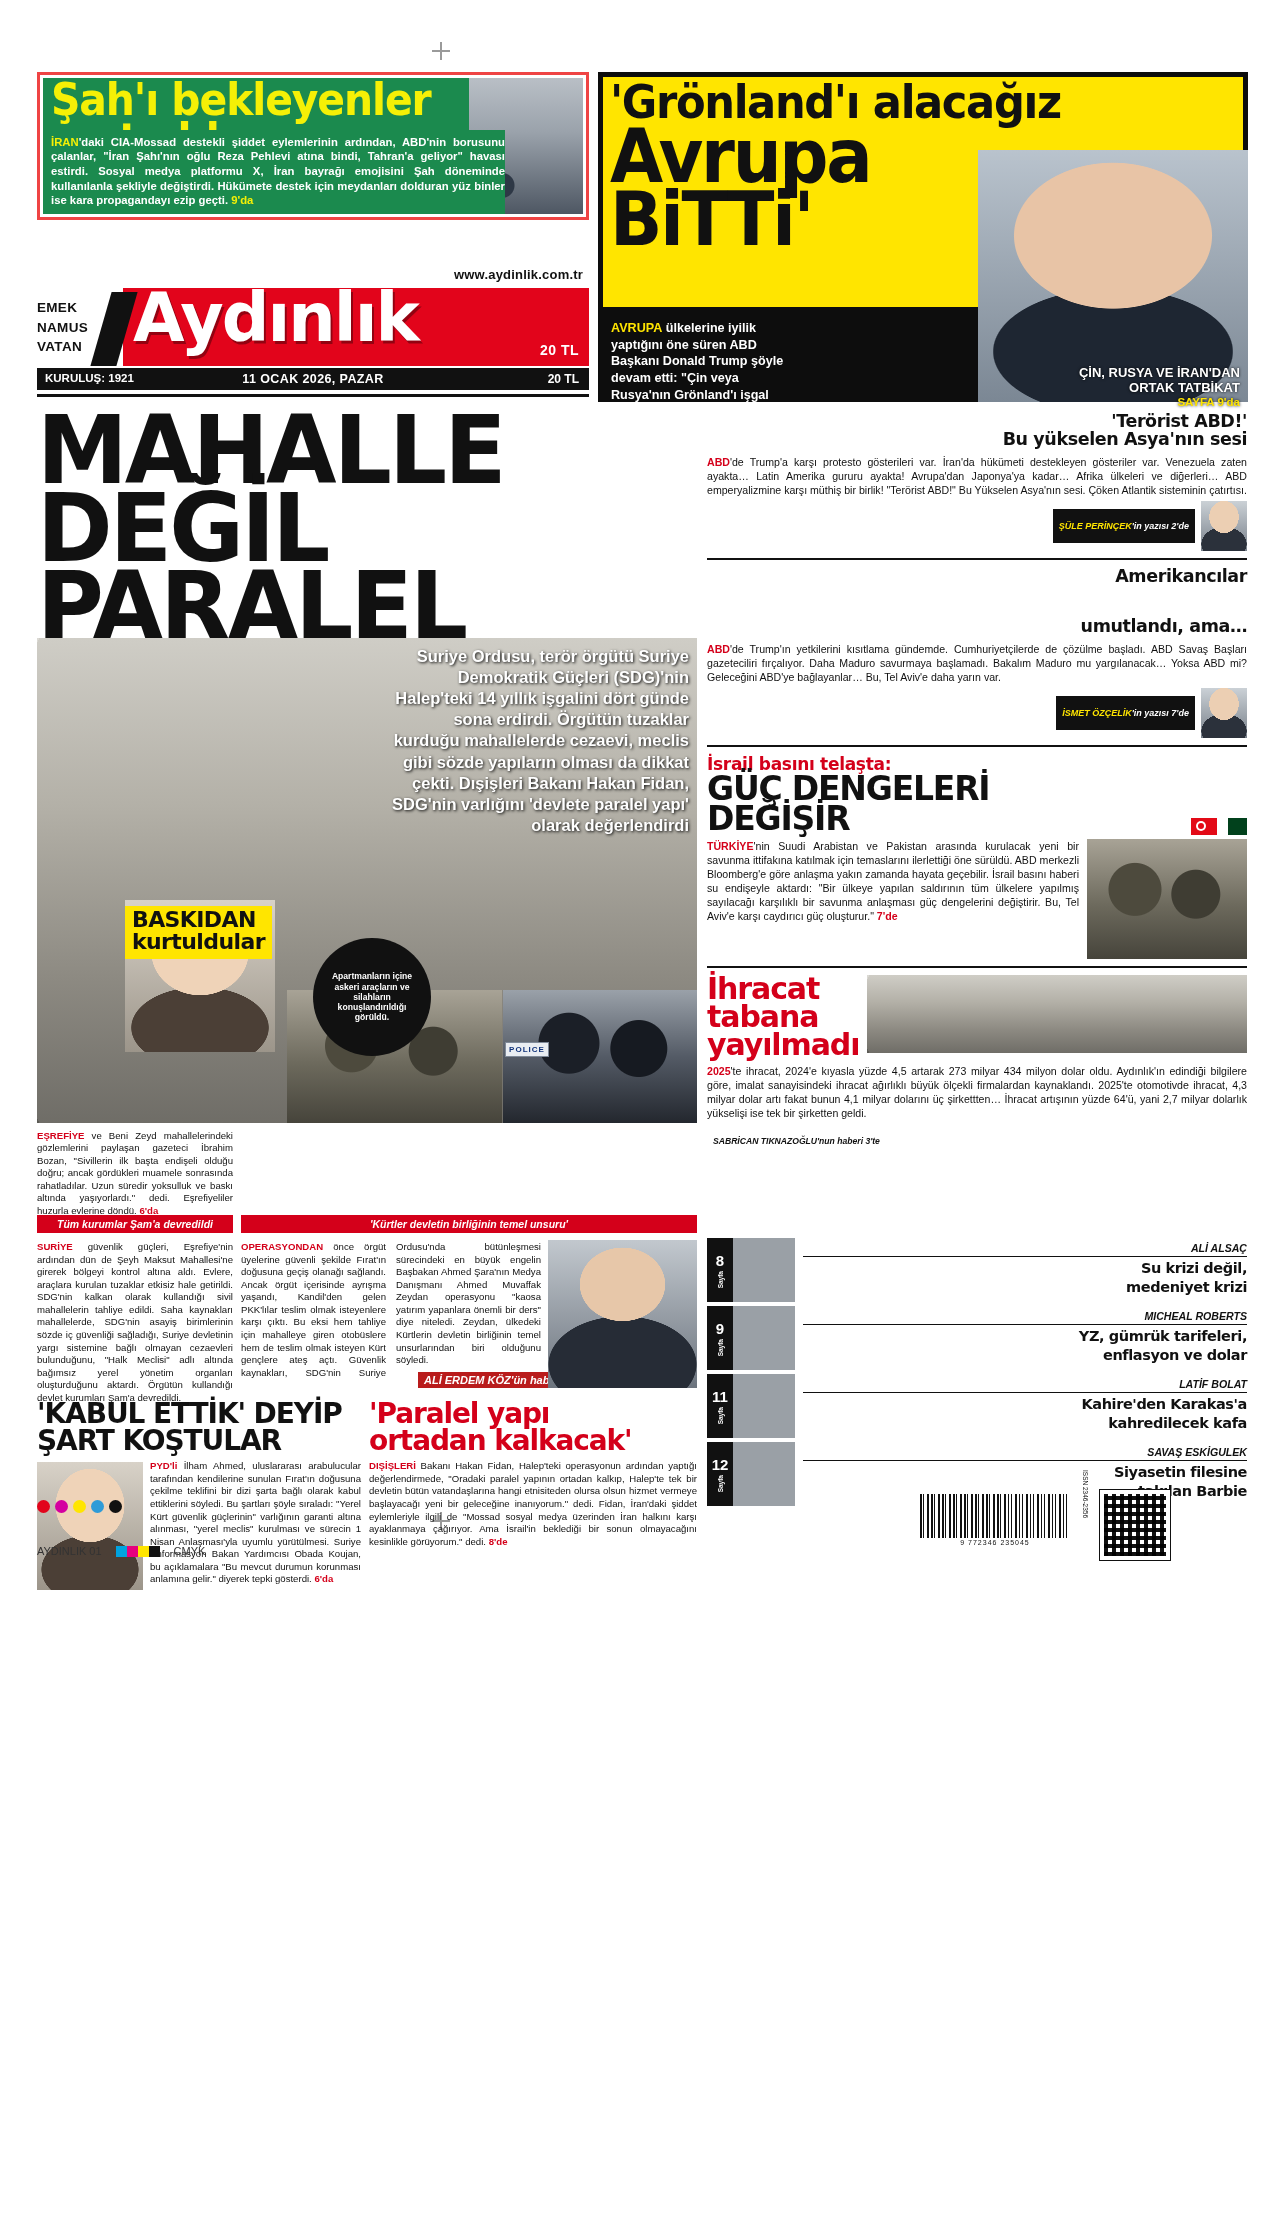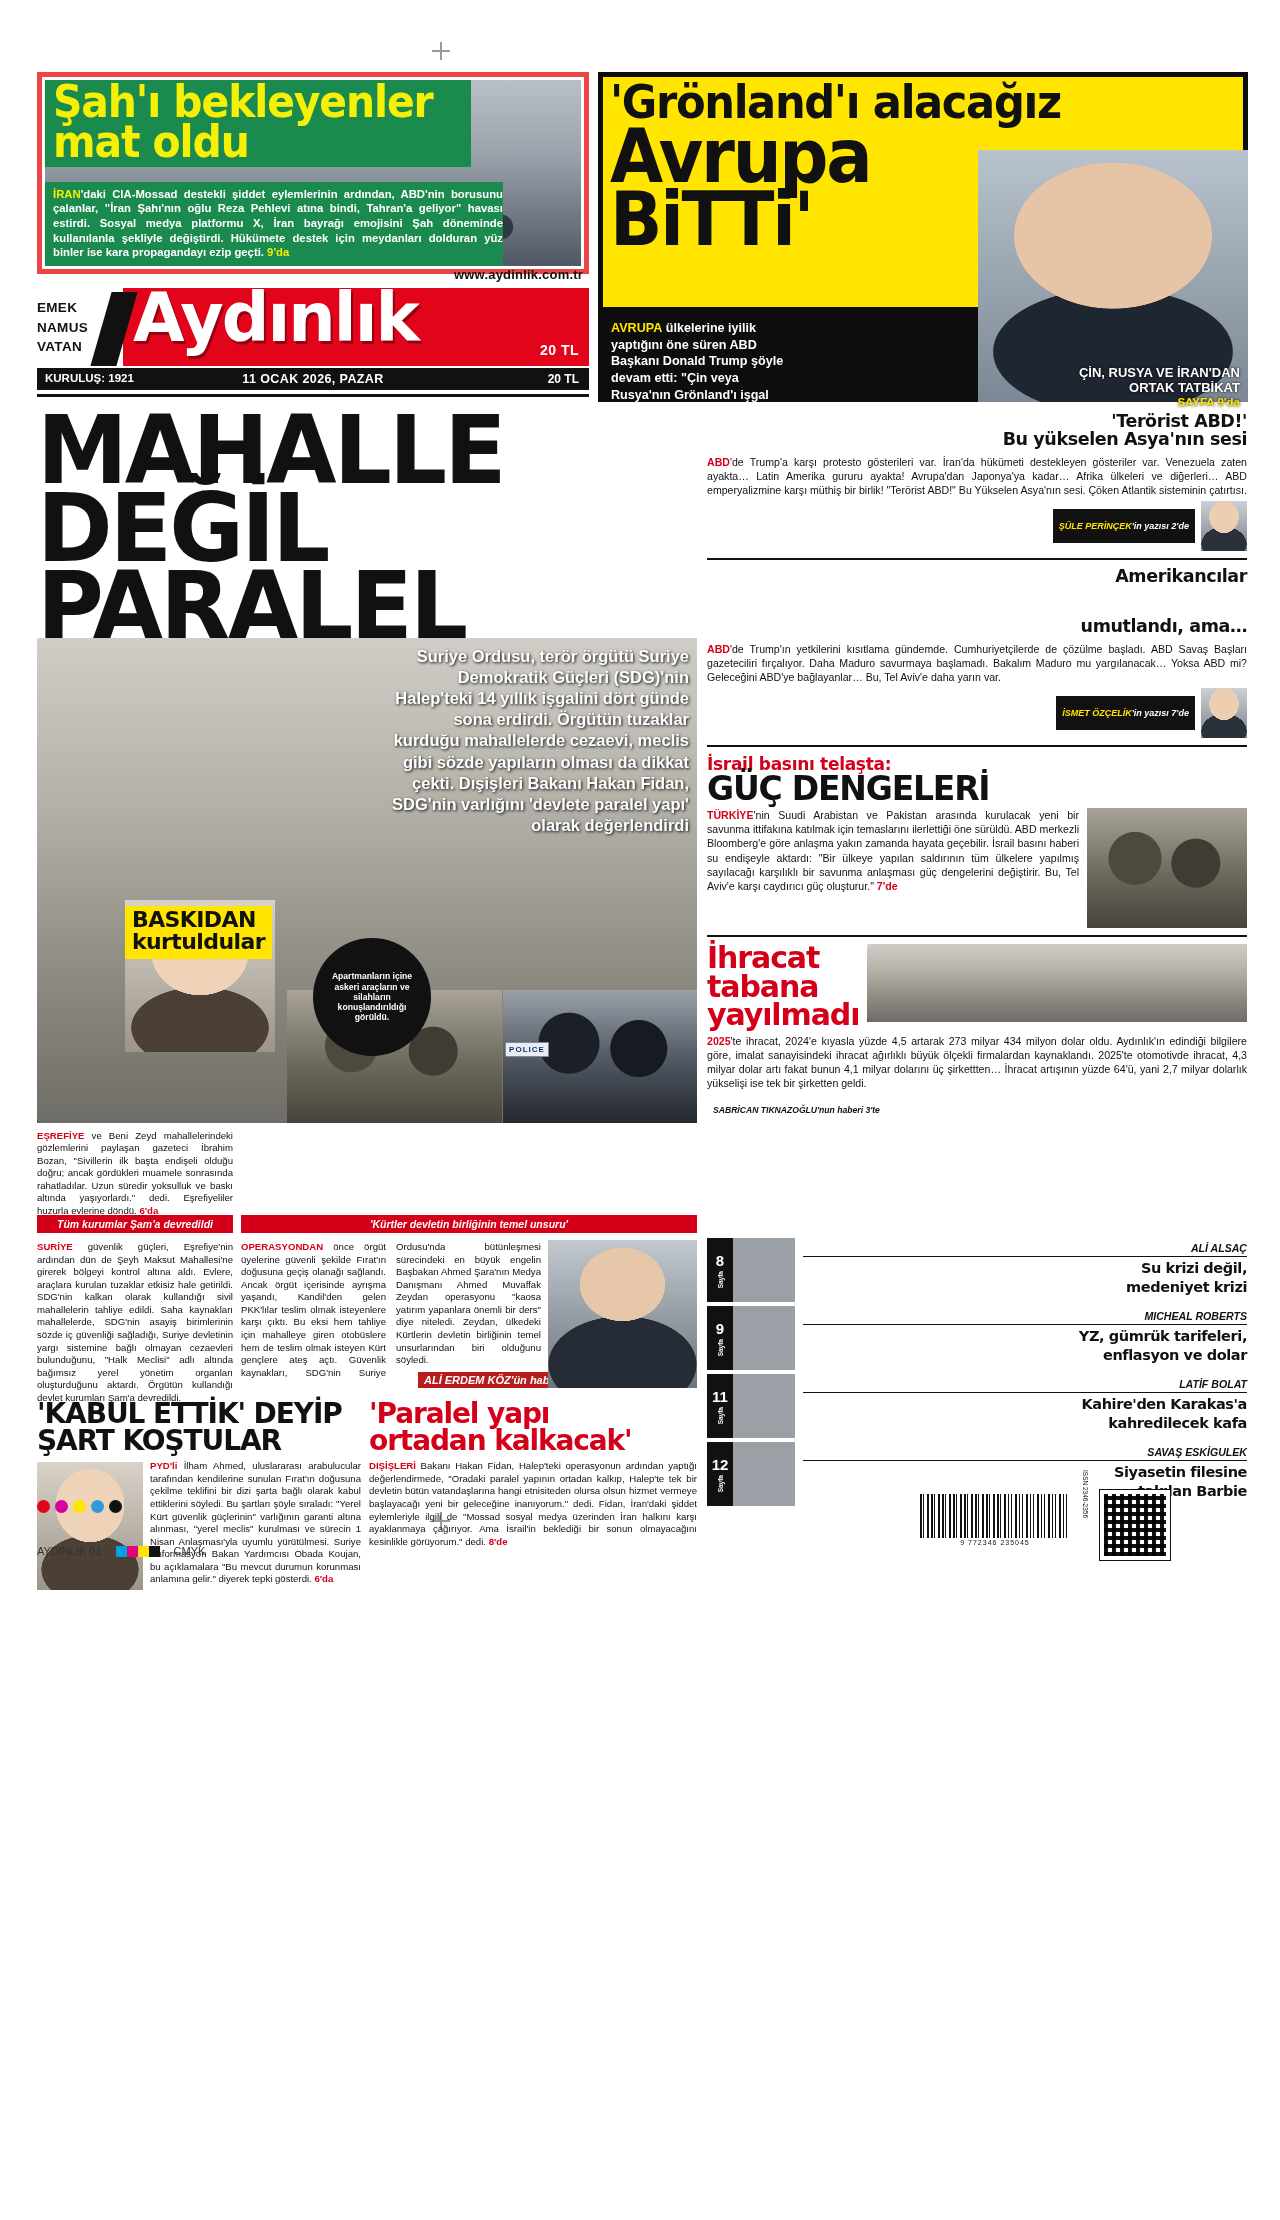--- a/index.html
+++ b/index.html
@@ -73,22 +73,22 @@
   }
   .ph-mini {
     background:
       radial-gradient(ellipse 34% 34% at 50% 32%, #eccfb3 0 94%, transparent 95%),
       radial-gradient(ellipse 52% 36% at 50% 86%, #2b313b 0 94%, transparent 95%),
       linear-gradient(180deg,#cbd1d6 0%, #78808a 100%);
   }
 
   
   #topleft {
-    position:absolute; left:37px; top:72px; width:552px; height:202px;
-    border:5px solid #ef4444; background:#fff; padding:3px;
+    position:absolute; left:37px; top:72px; width:552px; height:148px;
+    border:3px solid #ef4444; background:#fff; padding:3px;
   }
   #topleft .inner { position:relative; width:100%; height:100%; overflow:hidden; }
   #topleft .imgwrap { position:absolute; inset:0; }
   .iran-head {
     position:absolute; left:0; top:0; background:#1b8a4e;
     padding:2px 10px 4px 8px; z-index:3;
   }
   .iran-head .ln {
     font-weight:bold; color:#f5f006; font-size:44px; line-height:0.92;
     letter-spacing:-1.2px; white-space:nowrap;
@@ -517,20 +517,27 @@
       <div style="display:flex;align-items:center;justify-content:flex-end;gap:6px;margin-top:4px;">
         <span class="col-sig"><span class="nm">İSMET ÖZÇELİK</span><span>'in yazısı 7'de</span></span>
         <span class="photo ph-mini author-thumb"></span>
       </div>
       <div class="rail-rule"></div>
     </div>
 
     <div>
       <div class="isr-kicker">İsrail basını telaşta:</div>
       <div class="isr-title">GÜÇ DENGELERİ</div>
+      <div style="display:flex;align-items:flex-end;justify-content:space-between;">
+        <div class="isr-title">DEĞİŞİR</div>
+        <div class="flagpair">
+          <span class="flag-tr"></span>
+          <span class="flag-pk"></span>
+        </div>
+      </div>
       <div style="display:flex;gap:8px;margin-top:4px;">
         <div class="col-body" style="flex:1;">
           <span class="red">TÜRKİYE</span><span>'nin Suudi Arabistan ve Pakistan arasında kurulacak yeni bir savunma ittifakına katılmak için temaslarını ilerlettiği öne sürüldü. ABD merkezli Bloomberg'e göre anlaşma yakın zamanda hayata geçebilir. İsrail basını haberi su endişeyle aktardı: "Bir ülkeye yapılan saldırının tüm ülkelere yapılmış sayılacağı karşılıklı bir savunma anlaşması güç dengelerini değiştirir. Bu, Tel Aviv'e karşı caydırıcı güç oluşturur." </span><span class="red">7'de</span>
         </div>
         <div class="photo ph-soldier" style="width:160px;height:120px;flex:none;"></div>
       </div>
       <div class="rail-rule"></div>
     </div>
 
     <div>

